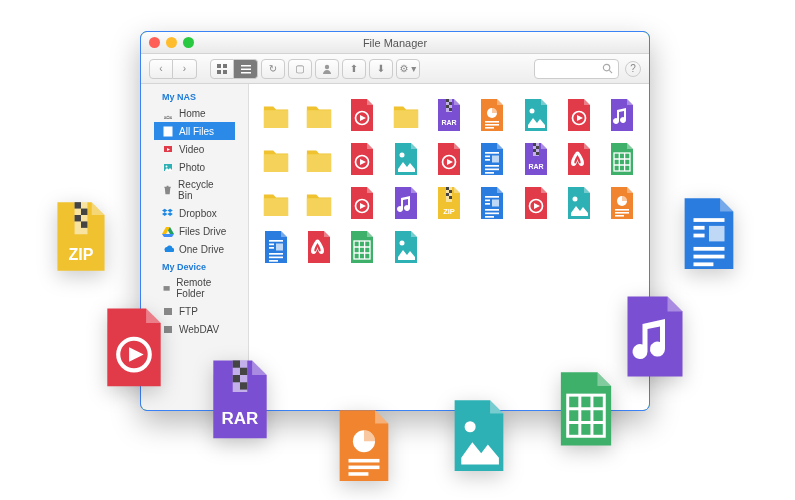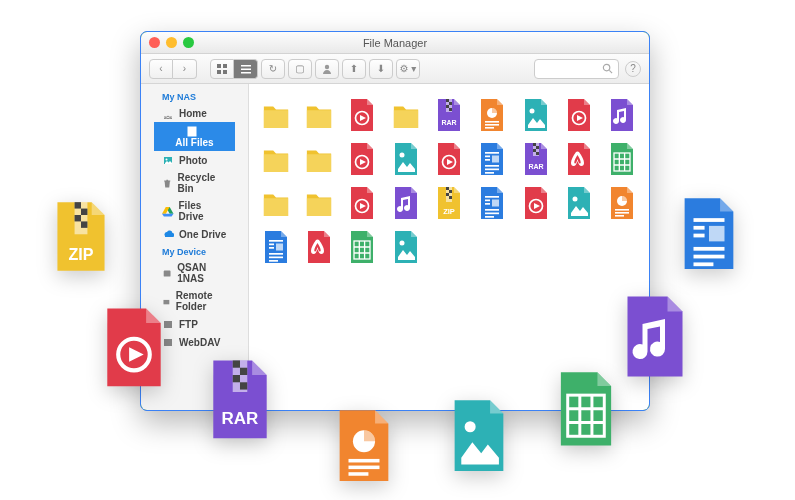--- a/index.html
+++ b/index.html
@@ -16,22 +16,22 @@
 .tb.seg{border-radius:4px 0 0 4px;margin-right:0;}
 .tb.seg2{border-radius:0 4px 4px 0;border-left:0;}
 .tb.dark{background:#7b7b7b;color:#fff;}
 .tb svg{width:12px;height:12px;}
 .spacer{flex:1;}
 .search{width:85px;height:20px;background:#fff;border:1px solid #ccc;border-radius:4px;display:flex;align-items:center;justify-content:flex-end;padding:0 5px;}
 .help{width:16px;height:16px;border:1px solid #ccc;border-radius:50%;display:flex;align-items:center;justify-content:center;font-size:10px;color:#888;margin-left:6px;}
 .body{display:flex;height:calc(100% - 52px);}
 .sidebar{width:108px;background:#f4f4f4;border-right:1px solid #ddd;overflow:hidden auto;padding:4px 13px;}
 .sb-head{font-size:9px;font-weight:600;color:#1e7bd8;padding:4px 8px 2px;}
-.sb-item{display:flex;align-items:center;padding:3px 8px;font-size:10px;color:#444;cursor:pointer;font-weight:bold;}
-.sb-item.sel{background:#2b8ae8;color:#fff;flex-direction:column;}
+.sb-item{display:flex;align-items:center;padding:3px 8px;font-size:10px;color:#444;cursor:pointer;}
+.sb-item.sel{background:#2b8ae8;color:#fff;}
 .sb-item .ic{width:12px;height:12px;margin-right:5px;display:inline-flex;align-items:center;justify-content:center;}
 .content{flex:1;background:#fff;padding:14px 8px;overflow:auto;}
 .grid{display:grid;grid-template-columns:repeat(9,1fr);gap:10px 6px;}
 .fi{width:28px;height:34px;position:relative;margin:0 auto;}
 .fi svg{width:100%;height:100%;}
 .float{position:absolute;}
 .float svg{filter:drop-shadow(0 6px 10px rgba(0,0,0,.2));}
 </style>
 </head>
 <body>
@@ -172,62 +172,71 @@
           <span class="ic">
             <svg viewBox="0 0 12 12">
               <rect x="2" y="2" width="8" height="9" fill="#fff" stroke="#fff"></rect>
             </svg>
           </span>
           <span>All Files</span>
         </div>
         <div class="sb-item">
           <span class="ic">
             <svg viewBox="0 0 12 12">
+              <rect x="2" y="3" width="8" height="6" fill="#e13b4a"></rect>
+              <path fill="#fff" d="M5 5l3 1.5L5 8z"></path>
+            </svg>
+          </span>
+          <span>Video</span>
+        </div>
+        <div class="sb-item">
+          <span class="ic">
+            <svg viewBox="0 0 12 12">
               <rect x="2" y="3" width="8" height="7" fill="#2db1b5"></rect>
               <circle cx="4.5" cy="5.5" r="1" fill="#fff"></circle>
               <path fill="#fff" d="M3 9l2-2 1.5 1.5L8 7l2 2v1H3z"></path>
             </svg>
           </span>
           <span>Photo</span>
         </div>
         <div class="sb-item">
           <span class="ic">
             <svg viewBox="0 0 12 12">
               <path fill="#888" d="M3 4h6l-.7 7H3.7zM2.5 3h7v1h-7zM5 2h2v1H5z"></path>
             </svg>
           </span>
           <span>Recycle Bin</span>
         </div>
         <div class="sb-item">
           <span class="ic">
             <svg viewBox="0 0 12 12">
+              <path fill="#1e88e5" d="M3 3l3 2-3 2-3-2zm6 0l3 2-3 2-3-2zM3 7l3 2-3 2-3-2zm6 0l3 2-3 2-3-2z" transform="translate(0 -1) scale(.9)"></path>
+            </svg>
+          </span>
+          <span>Dropbox</span>
+        </div>
+        <div class="sb-item">
+          <span class="ic">
+            <svg viewBox="0 0 12 12">
               <path fill="#20a060" d="M4 2h4l4 7H8z"></path>
               <path fill="#fbbc05" d="M8 2L4 2 0 9h4z"></path>
               <path fill="#3f8ef7" d="M0 9l2 3h8l2-3z"></path>
             </svg>
           </span>
           <span>Files Drive</span>
         </div>
         <div class="sb-item">
           <span class="ic">
             <svg viewBox="0 0 12 12">
               <path fill="#1e88e5" d="M3 8a2.5 2.5 0 012-4 3 3 0 015.5 1A2 2 0 0110 9H3z"></path>
             </svg>
           </span>
           <span>One Drive</span>
         </div>
         <div class="sb-head">My Device</div>
-        <div class="sb-item">
-          <span class="ic">
-            <svg viewBox="0 0 12 12">
-              <rect x="2" y="3" width="8" height="7" rx="1" fill="#888"></rect>
-            </svg>
-          </span>
-          <span>QSAN 1NAS</span>
-        </div>
         <div class="sb-item">
           <span class="ic">
             <svg viewBox="0 0 12 12">
               <rect x="2" y="4" width="8" height="6" fill="#888"></rect>
             </svg>
           </span>
           <span>Remote Folder</span>
         </div>
         <div class="sb-item">
           <span class="ic">

